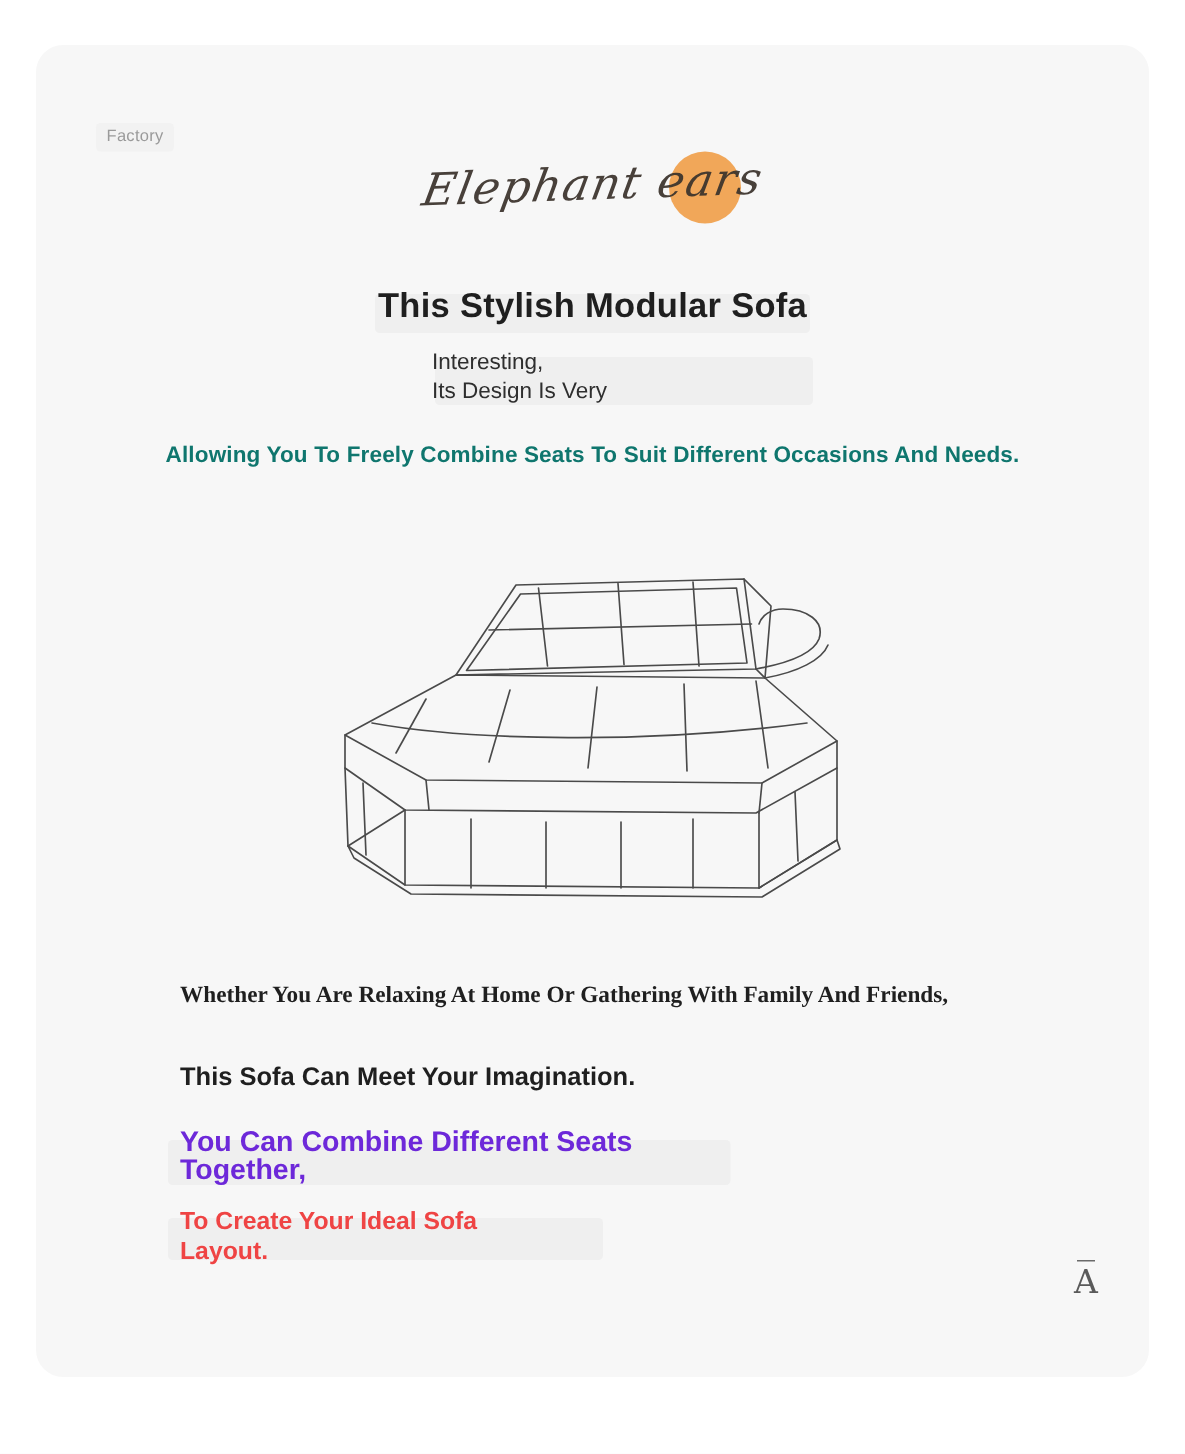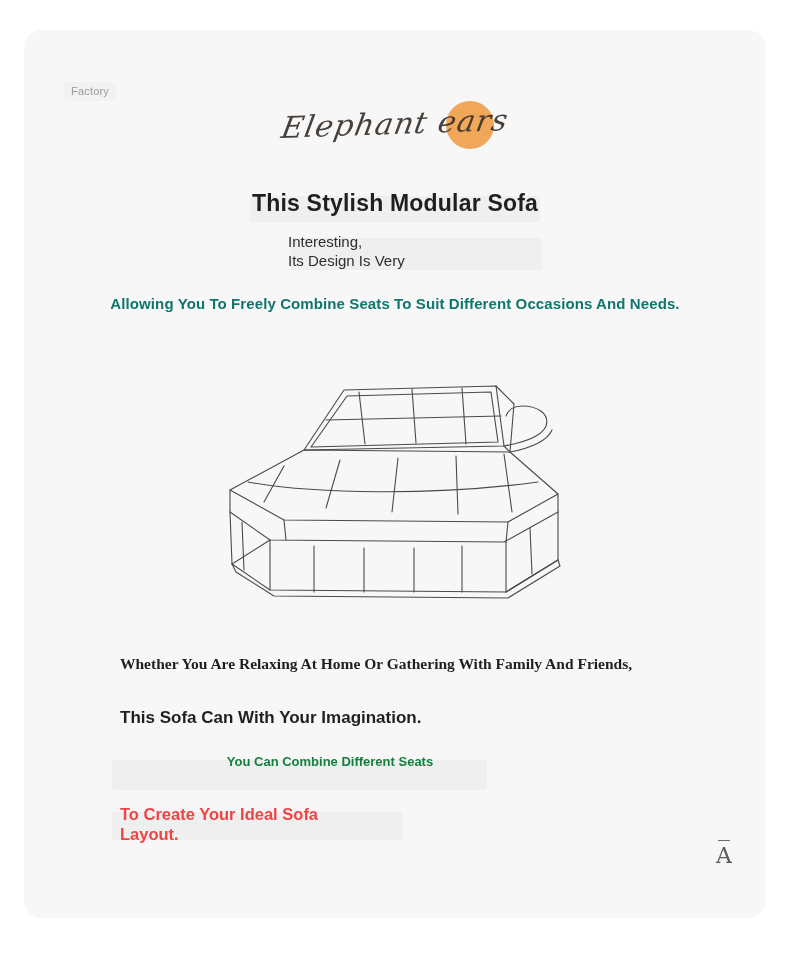--- a/index.html
+++ b/index.html
@@ -143,25 +143,24 @@
     width: 600px;
     font-size: 17px;
     font-weight: bold;
     color: #1f1f1f;
   }
   .b3 {
     position: absolute;
     left: 96px;
     top: 722px;
     width: 420px;
-    font-size: 13px;
-    font-weight: bold;
-    color: #15803d;
+    font-size: 19px;
+    font-weight: bold;
+    color: #6d28d9;
     line-height: 19px;
-    text-align: center;
   }
   .b4 {
     position: absolute;
     left: 96px;
     top: 774px;
     width: 420px;
     font-size: 16.5px;
     font-weight: bold;
     color: #ef4444;
     line-height: 20px;
@@ -251,24 +250,25 @@
         <path d="M356 186 L358 232"></path>
 
         <path d="M58 222 L62 230 L100 254 L334 256 L386 224 L384 218"></path>
       </svg>
     </div>
 
     <div class="shade shade-3"></div>
     <div class="shade shade-4"></div>
 
     <div class="b1">Whether You Are Relaxing At Home Or Gathering With Family And Friends,</div>
-    <div class="b2">This Sofa Can With Your Imagination.</div>
+    <div class="b2">This Sofa Can Meet Your Imagination.</div>
 
     <div class="b3">
       <div>You Can Combine Different Seats</div>
+      <div>Together,</div>
     </div>
 
     <div class="b4">
       <div>To Create Your Ideal Sofa</div>
       <div>Layout.</div>
     </div>
 
     <div class="corner-mark">
       <span class="bar"></span>
       <span>A</span>

